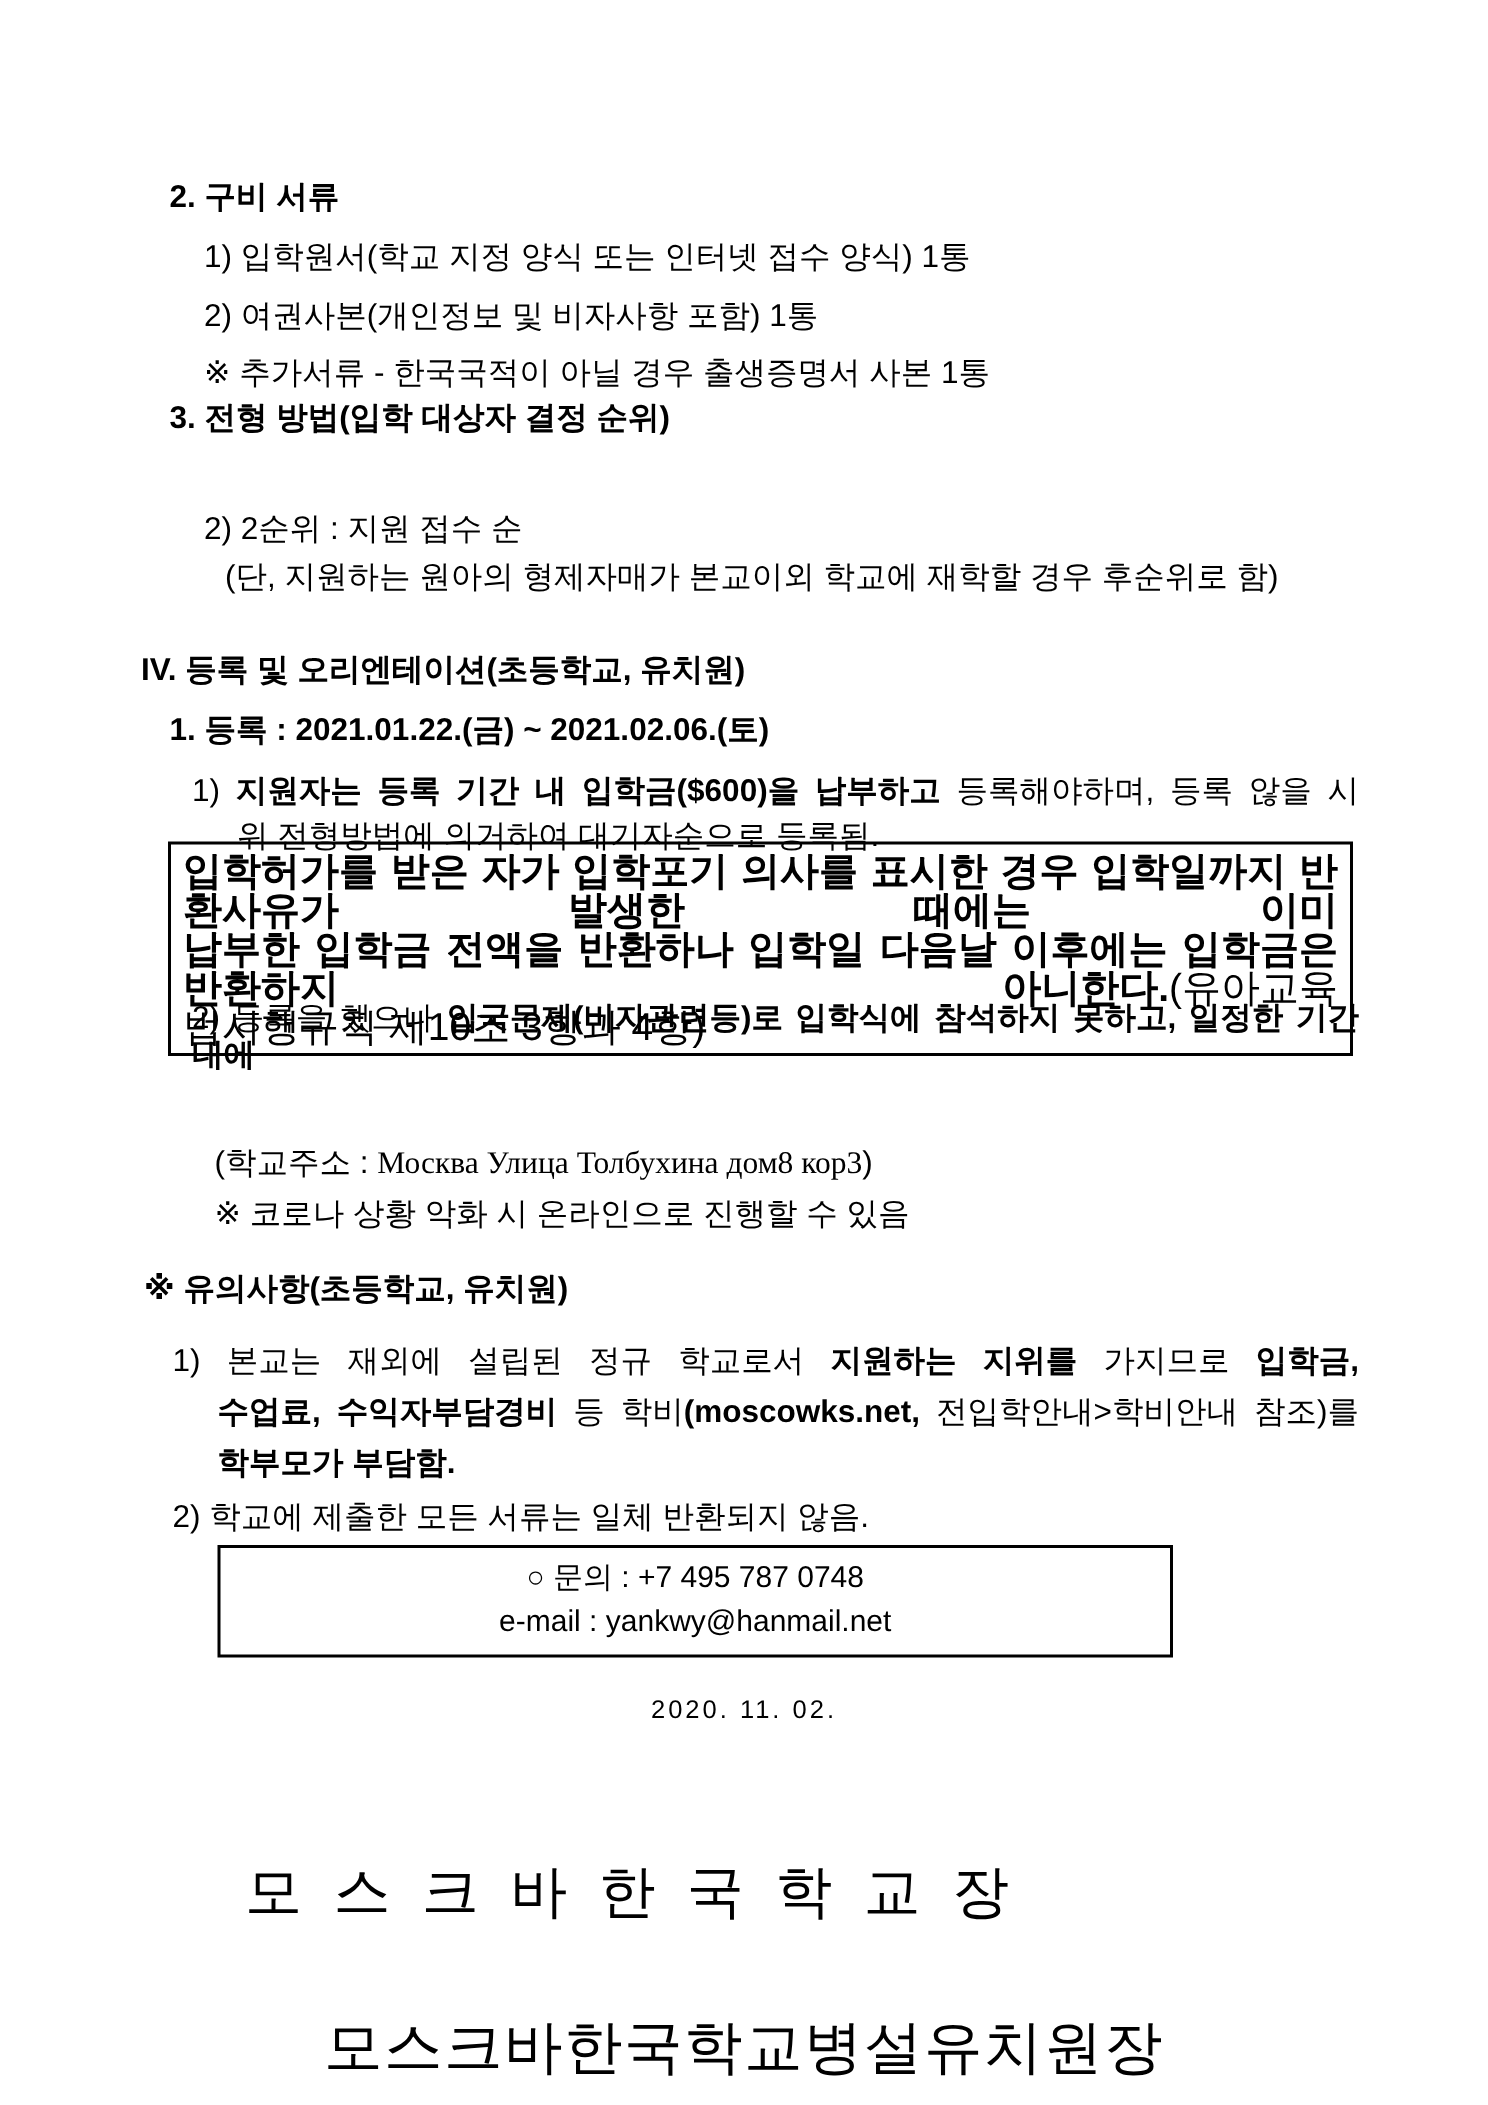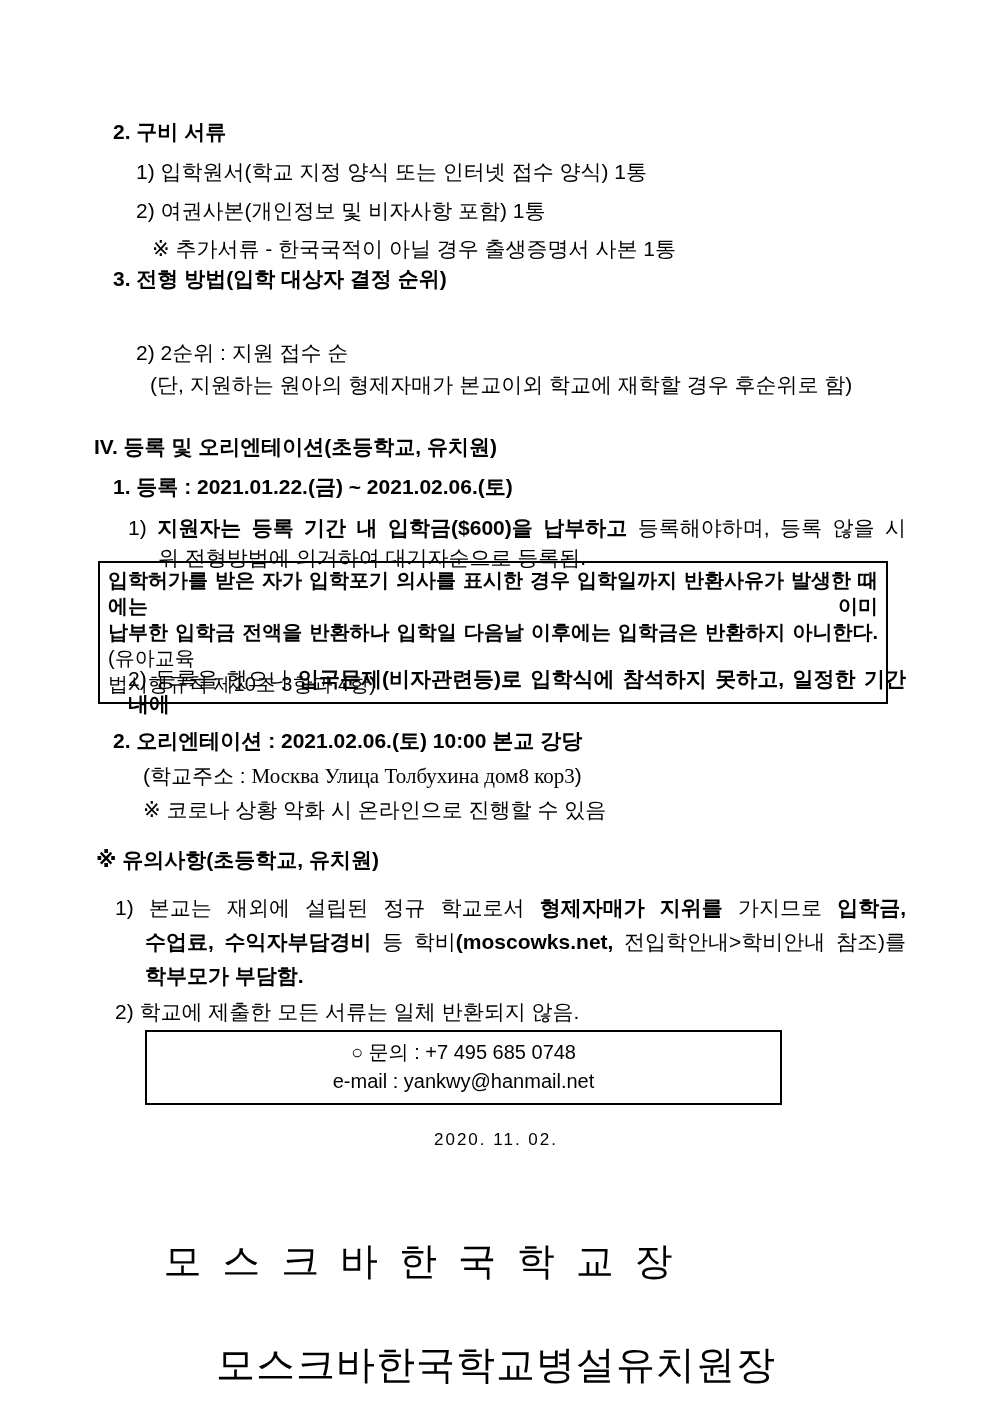--- a/index.html
+++ b/index.html
@@ -12,24 +12,24 @@
     overflow:hidden;
   }
   .ln { position:absolute; font-size:21px; line-height:25px; white-space:nowrap;margin-top:16px; }
   .hd { font-weight:700; }
   .b  { font-weight:700; }
   .just { white-space:normal; text-align:justify; text-align-last:justify; }
   .serif { font-family:"Liberation Serif","DejaVu Serif",serif; }
 
   .notice-box {
     position:absolute;
-    left:98px; top:561px; width:770px;
+    left:112px; top:561px; width:770px;
     border:2px solid #000;
     padding:4px 8px 5px 8px;
-    font-size:20px; line-height:26px;
+    font-size:26px; line-height:26px;
   }
   .notice-line { text-align:justify; text-align-last:justify; }
   .notice-line.last { text-align:right; text-align-last:left; }
 
   .contact-box {
     position:absolute;
     left:145px; top:1030px; width:633px;
     border:2px solid #000;
     padding:6px 0 7px 0;
     text-align:center;
@@ -50,54 +50,53 @@
   }
 </style>
 </head>
 <body>
 
 <div class="page">
 
   <div class="ln hd" style="left:113px; top:103px;">2. 구비 서류</div>
   <div class="ln" style="left:136px; top:143px;">1) 입학원서(학교 지정 양식 또는 인터넷 접수 양식) 1통</div>
   <div class="ln" style="left:136px; top:182px;">2) 여권사본(개인정보 및 비자사항 포함) 1통</div>
-  <div class="ln" style="left:152px; top:220px;">※ 추가서류 - 한국국적이 아닐 경우 출생증명서 사본 1통</div>
+  <div class="ln" style="left:136px; top:220px;">※ 추가서류 - 한국국적이 아닐 경우 출생증명서 사본 1통</div>
 
   <div class="ln hd" style="left:113px; top:250px;">3. 전형 방법(입학 대상자 결정 순위)</div>
   <div class="ln" style="left:136px; top:324px;">2) 2순위 : 지원 접수 순</div>
   <div class="ln" style="left:150px; top:356px;">(단, 지원하는 원아의 형제자매가 본교이외 학교에 재학할 경우 후순위로 함)</div>
 
   <div class="ln hd" style="left:94px; top:418px;">IV. 등록 및 오리엔테이션(초등학교, 유치원)</div>
 
   <div class="ln hd" style="left:113px; top:458px;">1. 등록 : 2021.01.22.(금) ~ 2021.02.06.(토)</div>
 
   <div class="ln just" style="left:128px; top:499px; width:778px;"><span>1) </span><span class="b">지원자는 등록 기간 내 입학금($600)을 납부하고</span><span> 등록해야하며, 등록 않을 시</span></div>
   <div class="ln" style="left:158px; top:529px;">위 전형방법에 의거하여 대기자순으로 등록됨.</div>
 
   <div class="notice-box">
     <div class="notice-line"><span class="b">입학허가를 받은 자가 입학포기 의사를 표시한 경우 입학일까지 반환사유가 발생한 때에는 이미</span></div>
     <div class="notice-line"><span class="b">납부한 입학금 전액을 반환하나 입학일 다음날 이후에는 입학금은 반환하지 아니한다.</span><span>(유아교육</span></div>
     <div class="notice-line last">법시행규칙 제10조 3항과 4항)</div>
   </div>
 
   <div class="ln just" style="left:128px; top:650px; width:778px;"><span>2) 등록을 했으나 </span><span class="b">입국문제(비자관련등)로 입학식에 참석하지 못하고, 일정한 기간 내에</span></div>
 
-  <div class="ln hd" style="left:113px; top:712px;">2. 오리엔테이션 : 2021.02.06.(토) 10:00 본교 강당</div>
   <div class="ln" style="left:143px; top:747px;"><span>(학교주소 : </span><span class="serif">Москва Улица Толбухина дом8 кор3</span><span>)</span></div>
   <div class="ln hd" style="left:96px; top:831px;">※ 유의사항(초등학교, 유치원)</div>
 
   <div class="ln" style="left:143px; top:781px;">※ 코로나 상황 악화 시 온라인으로 진행할 수 있음</div>
 
-  <div class="ln just" style="left:115px; top:879px; width:791px;"><span>1) 본교는 재외에 설립된 정규 학교로서 </span><span class="b">형제자매가 지위를</span><span> 가지므로 </span><span class="b">입학금,</span></div>
+  <div class="ln just" style="left:115px; top:879px; width:791px;"><span>1) 본교는 재외에 설립된 정규 학교로서 </span><span class="b">지원하는 지위를</span><span> 가지므로 </span><span class="b">입학금,</span></div>
   <div class="ln just" style="left:145px; top:913px; width:761px;"><span class="b">수업료, 수익자부담경비</span><span> 등 학비</span><span class="b">(moscowks.net,</span><span> 전입학안내&gt;학비안내 참조)를</span></div>
   <div class="ln" style="left:145px; top:947px;"><span class="b">학부모가 부담함.</span></div>
   <div class="ln" style="left:115px; top:983px;">2) 학교에 제출한 모든 서류는 일체 반환되지 않음.</div>
 
   <div class="contact-box">
-    <div>○ 문의 : +7 495 685 0748</div>
+    <div>○ 문의 : +7 495 787 0748</div>
     <div>e-mail : yankwy@hanmail.net</div>
   </div>
 
   <div class="date-line">2020. 11. 02.</div>
 
   <div class="sig1">모스크바한국학교장</div>
   <div class="sig2">모스크바한국학교병설유치원장</div>
 
 </div>
 

